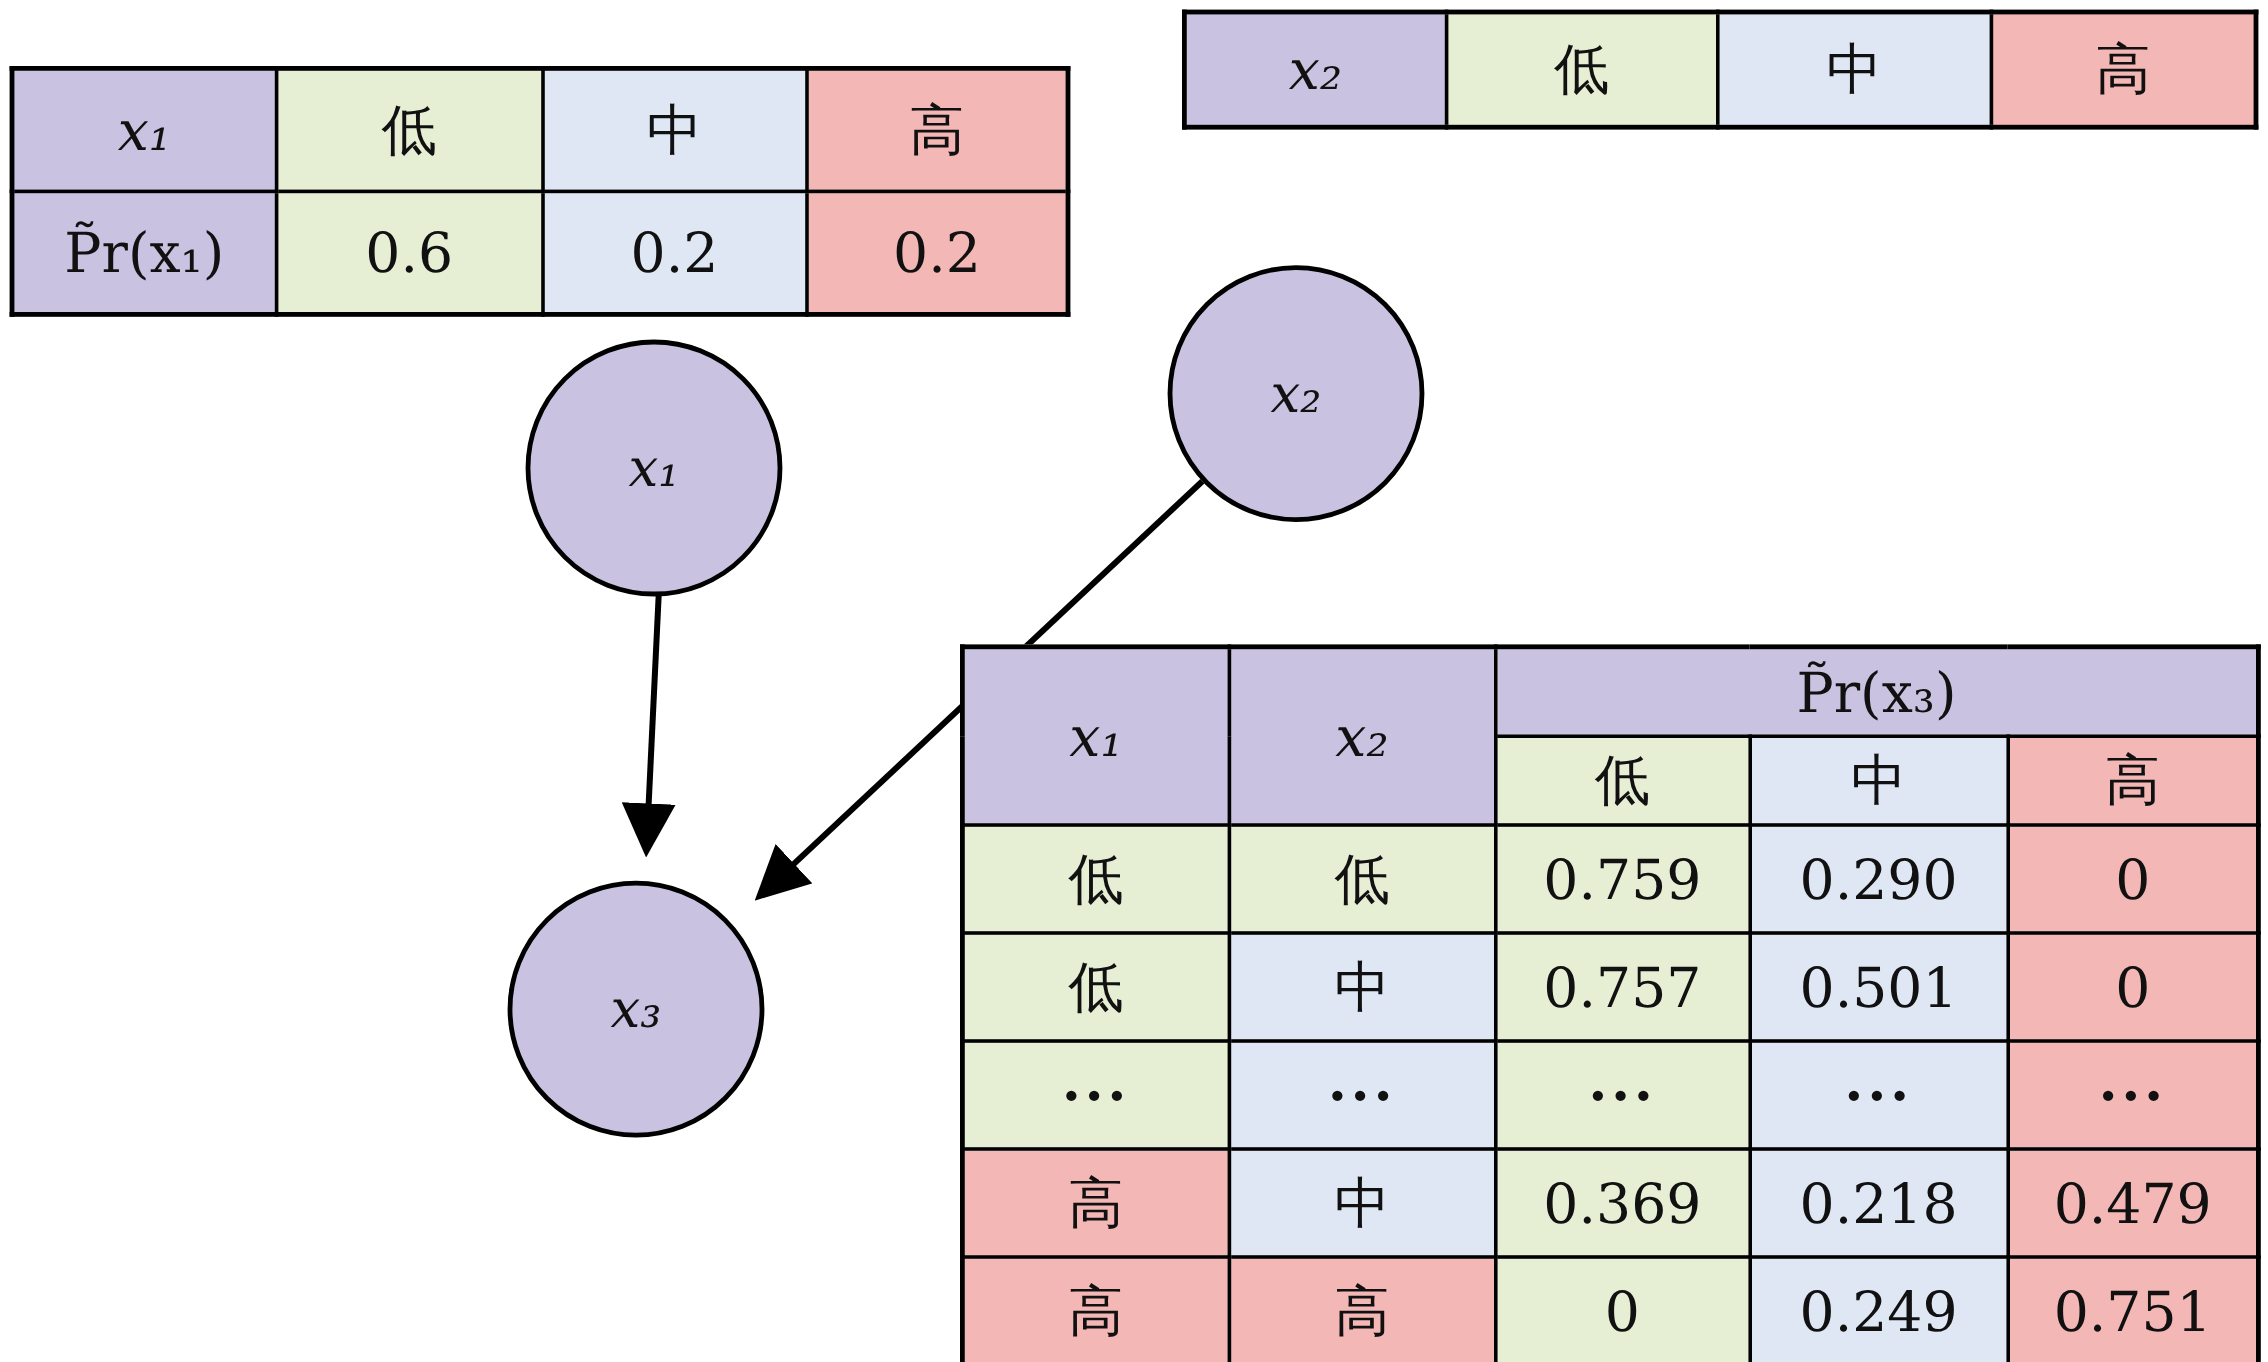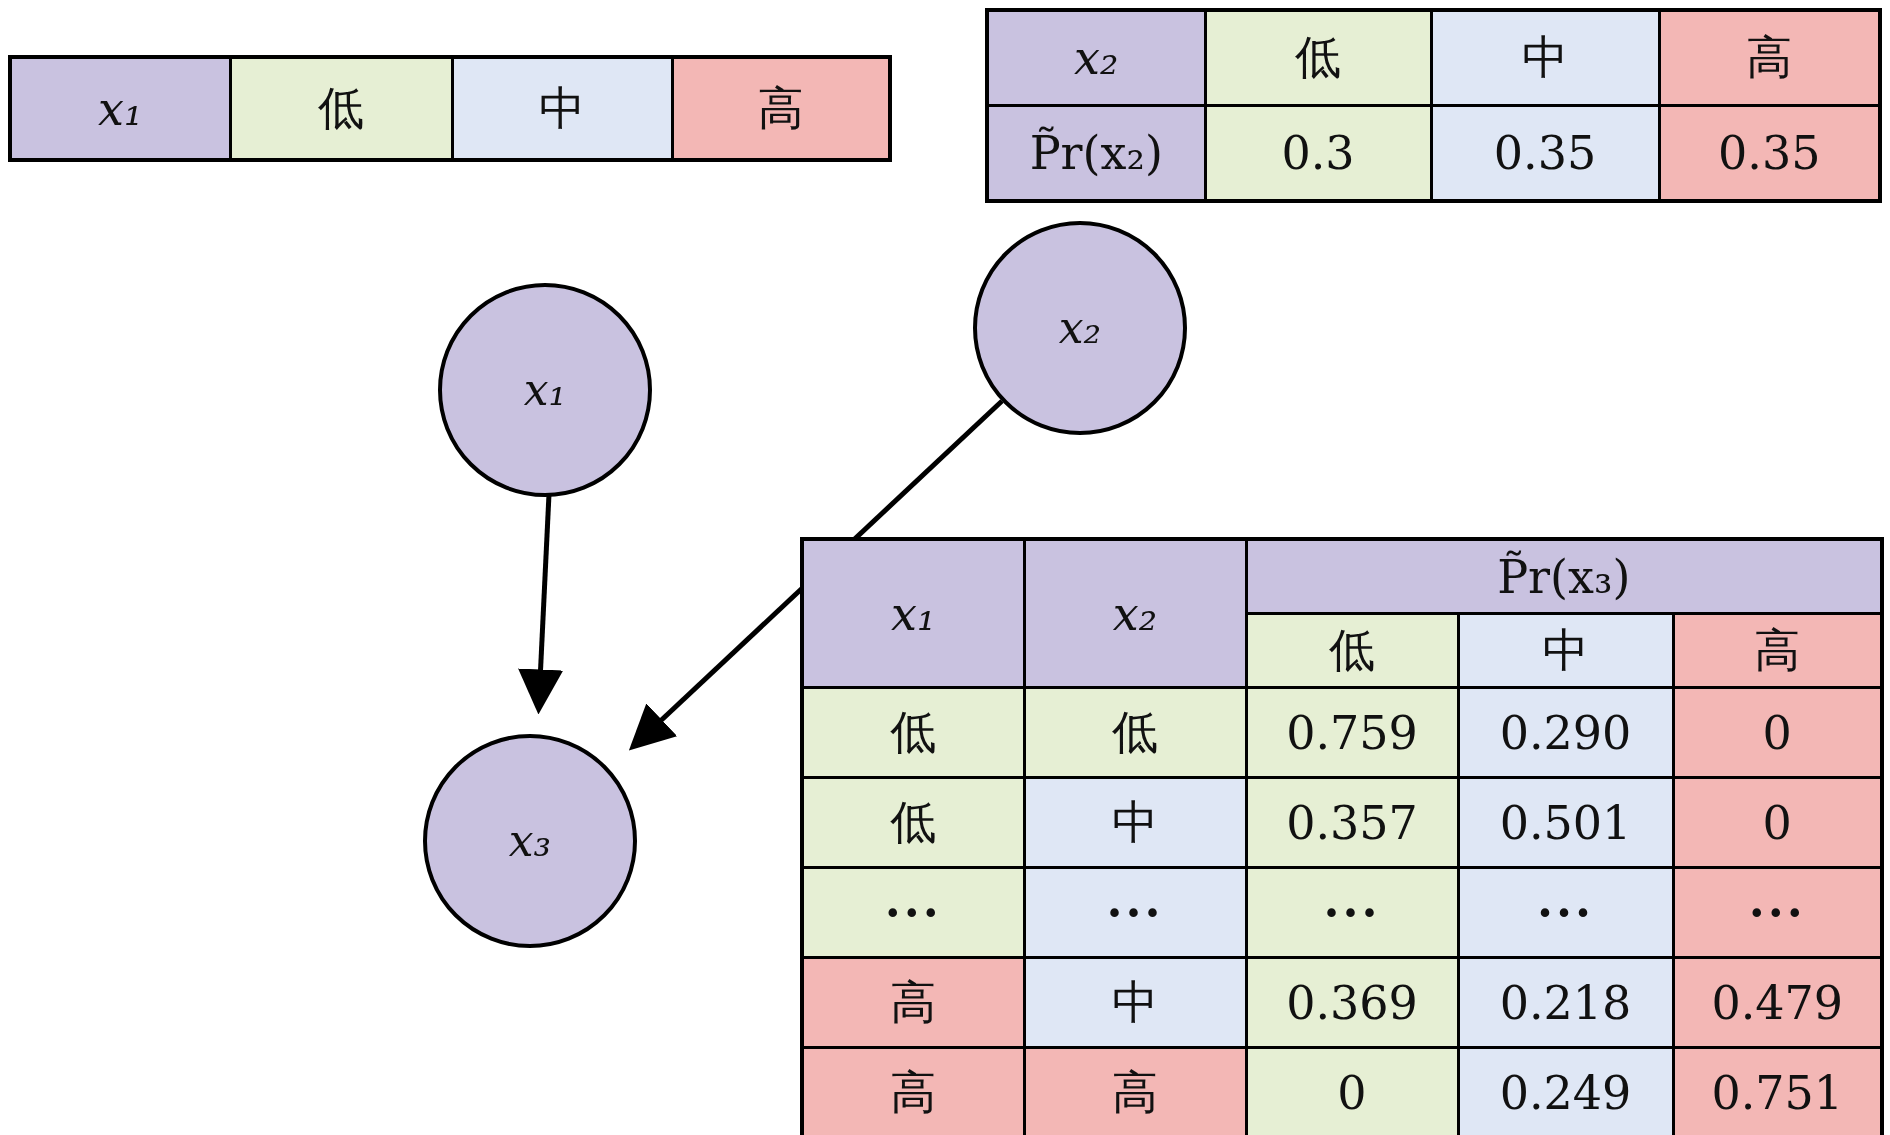--- a/index.html
+++ b/index.html
@@ -85,42 +85,42 @@
         <col style="width:220px">
         <col style="width:218px">
     </colgroup>
     <tbody>
         <tr>
       <td class="hdr var">x₁</td>
       <td class="low cjk">低</td>
       <td class="mid cjk">中</td>
       <td class="high cjk">高</td>
     </tr>
+    <tr>
+      <td class="hdr">P̃r(x₁)</td>
+      <td class="low">0.6</td>
+      <td class="mid">0.2</td>
+      <td class="high">0.2</td>
+    </tr>
   </tbody>
     </table>
 
   <table class="pt" id="t2">
     <colgroup>
       <col style="width:218px">
         <col style="width:226px">
         <col style="width:228px">
         <col style="width:221px">
     </colgroup>
     <tbody>
         <tr>
       <td class="hdr var">x₂</td>
       <td class="low cjk">低</td>
       <td class="mid cjk">中</td>
       <td class="high cjk">高</td>
-    </tr>
-    <tr>
-      <td class="hdr">P̃r(x₂)</td>
-      <td class="low">0.3</td>
-      <td class="mid">0.35</td>
-      <td class="high">0.35</td>
     </tr>
   </tbody>
     </table>
 
   <table class="pt" id="t3">
     <colgroup>
       <col style="width:222px">
         <col style="width:222px">
         <col style="width:212px">
         <col style="width:215px">
@@ -140,21 +140,21 @@
     <tr>
       <td class="low cjk">低</td>
       <td class="low cjk">低</td>
       <td class="low">0.759</td>
       <td class="mid">0.290</td>
       <td class="high">0</td>
     </tr>
     <tr>
       <td class="low cjk">低</td>
       <td class="mid cjk">中</td>
-      <td class="low">0.357</td>
+      <td class="low">0.757</td>
       <td class="mid">0.501</td>
       <td class="high">0</td>
     </tr>
     <tr>
       <td class="low dots">···</td>
       <td class="mid dots">···</td>
       <td class="low dots">···</td>
       <td class="mid dots">···</td>
       <td class="high dots">···</td>
     </tr>

